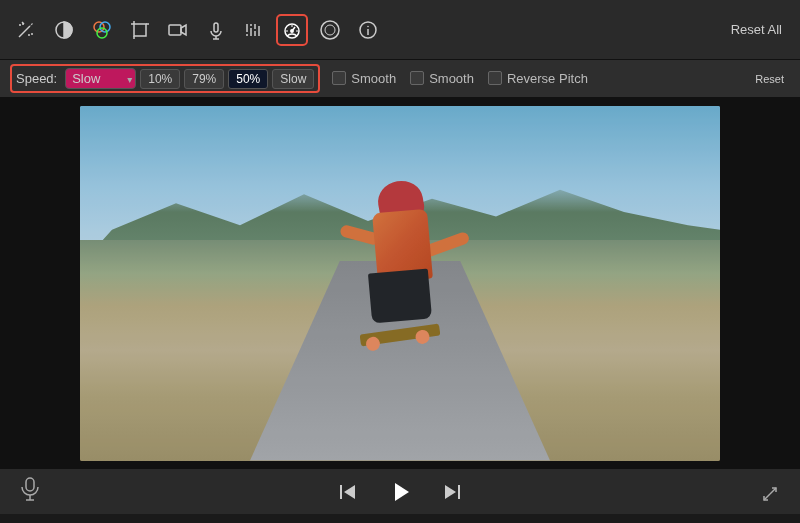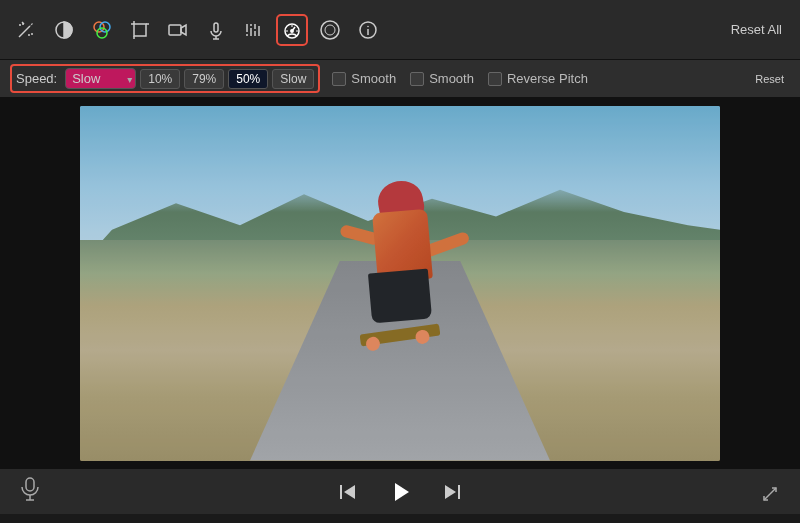--- a/index.html
+++ b/index.html
@@ -109,21 +109,20 @@
     }
 
     .toggle-group {
       display: flex;
       align-items: center;
       gap: 14px;
       margin-left: 6px;
     }
     .toggle-item {
       display: flex;
-      align-items: center;
       gap: 5px;
       font-size: 13px;
       color: #bbb;
       cursor: pointer;
     }
     .toggle-checkbox {
       width: 14px;
       height: 14px;
       background: #3a3a3a;
       border: 1px solid #666;

